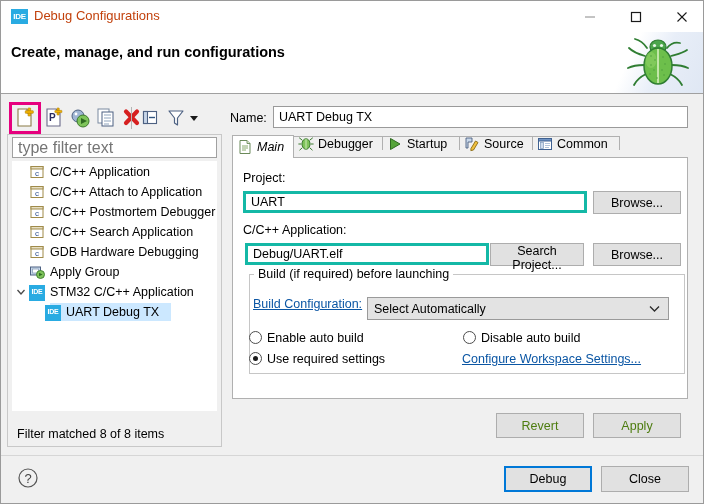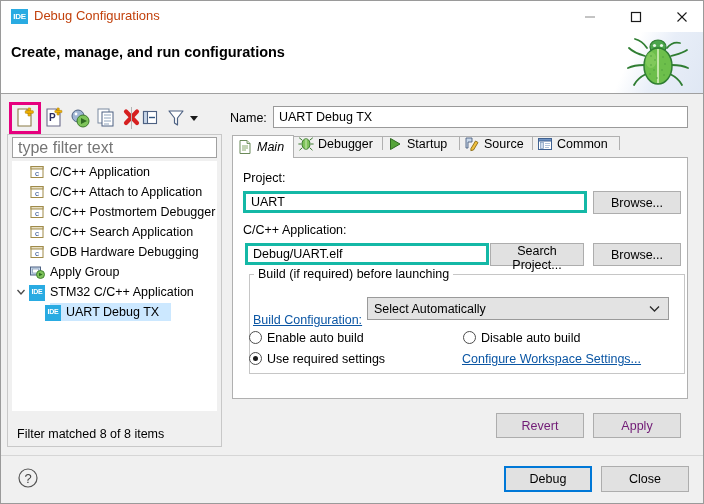--- a/index.html
+++ b/index.html
@@ -355,21 +355,21 @@
     position: absolute;
     height: 26px;
     box-sizing: border-box;
     background: #e1e1e1;
     border: 1px solid #adadad;
     font-family: "Liberation Sans", sans-serif;
     font-size: 12.5px;
     cursor: default;
   }
   .dlg-btn.default { border: 2px solid #0078d7; }
-  .btn-disabled { color: #701a75; }
+  .btn-disabled { color: #4d7c0f; }
 </style>
 </head>
 <body>
 
 <div id="window">
 
   <div class="titlebar">
     <div class="title-ide-icon">IDE</div>
     <div class="title-text">Debug Configurations</div>
 
@@ -655,21 +655,21 @@
   <button class="btn" style="left:592px; top:190px; width:88px;">Browse...</button>
 
   <div class="fld-label" style="left:242px; top:222px;">C/C++ Application:</div>
   <input class="txt-input" style="left: 244px; top: 242px; width: 244px;" type="text" value="Debug/UART.elf">
   <button class="btn" style="left:489px; top:242px; width:94px;">Search Project...</button>
   <button class="btn" style="left:592px; top:242px; width:88px;">Browse...</button>
 
   <div class="groupbox"></div>
   <div class="groupbox-title">Build (if required) before launching</div>
 
-  <span class="link" style="position:absolute; left:252px; top:312px;">Build Configuration:</span>
+  <span class="link" style="position:absolute; left:252px; top:296px;">Build Configuration:</span>
 
   <div class="combo" style="left:366px; top:296px; width:302px; height:23px;">
     <span>Select Automatically</span>
     <span class="arrow">
       <svg width="11" height="8" viewBox="0 0 11 8">
           <path d="M1,1.5 L5.5,6 L10,1.5" fill="none" stroke="#2b2b2b" stroke-width="1.3"></path>
         </svg>
     </span>
   </div>
 

